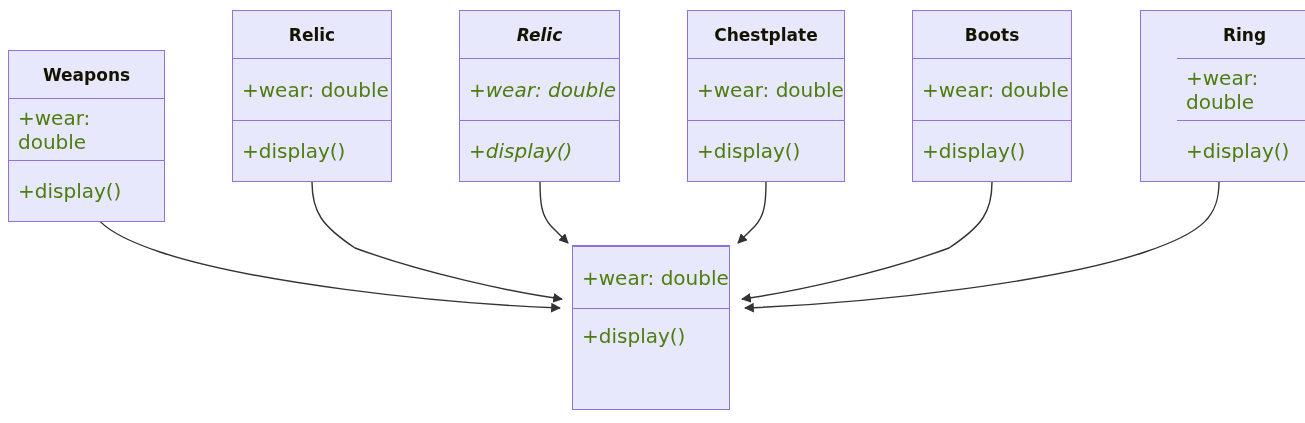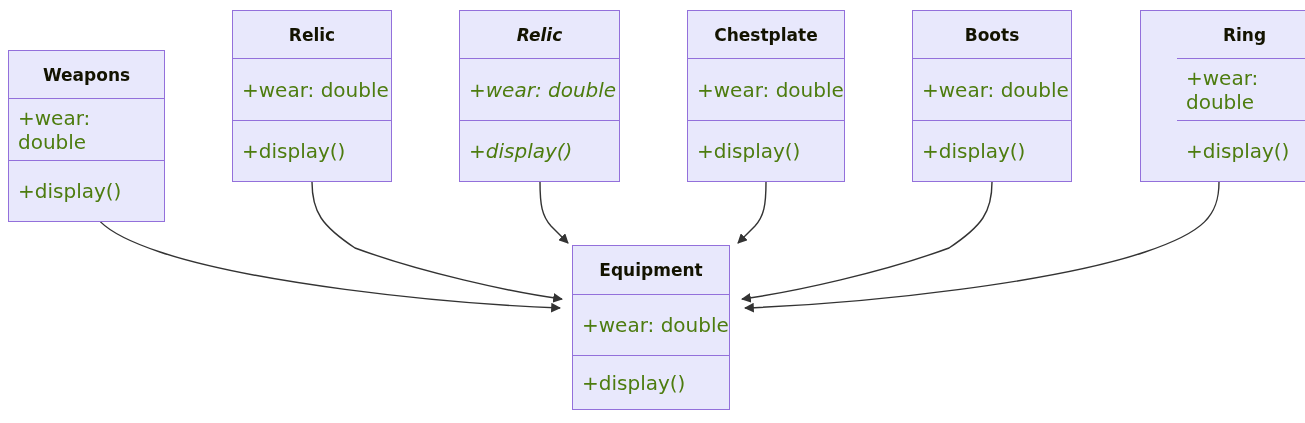--- a/index.html
+++ b/index.html
@@ -122,20 +122,19 @@
 
   <div class="uml-class" style="left:1140px; top:10px; width:173px; height:172px;padding-left:36px;">
     <div class="uml-title" style="height:48px;">Ring</div>
     <div class="uml-divider"></div>
     <div class="uml-row" style="height:61px;">+wear: double</div>
     <div class="uml-divider"></div>
     <div class="uml-row" style="height:61px;">+display()</div>
   </div>
 
   <div class="uml-class" style="left:572px; top:245px; width:158px; height:165px;">
-    <div class="uml-title" style="height:48px;">Equipment</div>
     <div class="uml-divider"></div>
     <div class="uml-row" style="height:61px;">+wear: double</div>
     <div class="uml-divider"></div>
     <div class="uml-row" style="height:53px;">+display()</div>
   </div>
 
 </div>
 
 </body></html>

